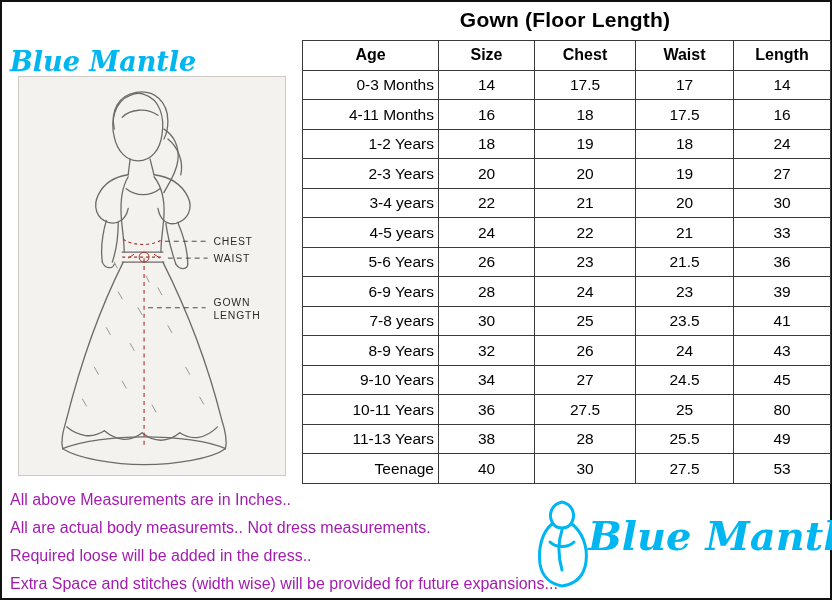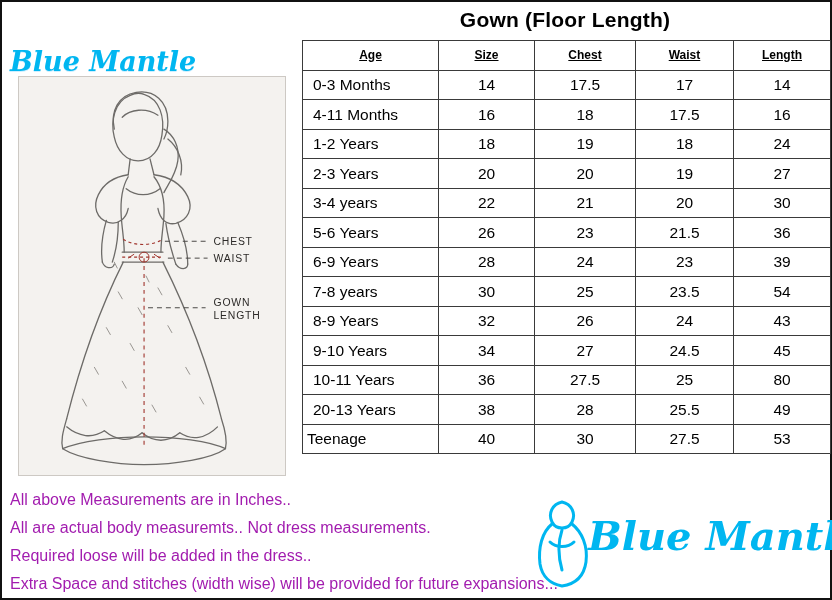--- a/index.html
+++ b/index.html
@@ -83,25 +83,24 @@
     height: 29.5px;
     font-size: 15.5px;
     color: #000000;
     text-align: center;
     padding: 0 4px;
     background: #ffffff;
     line-height: 1.1;
   }
   table.size-chart th {
     font-weight: bold;
-    font-size: 12px;
-    text-decoration: underline;
+    font-size: 16px;
   }
   table.size-chart td.age {
-    text-align: left;
+    text-align: right;
     padding-left: 10px;
   }
   table.size-chart td.age.center {
     padding-left: 4px;
   }
   col.c-age { width: 136px; }
   col.c-size { width: 96px; }
   col.c-chest { width: 101px; }
   col.c-waist { width: 98px; }
   col.c-length { width: 97px; }
@@ -292,39 +291,46 @@
           <td>27</td>
         </tr>
         <tr>
           <td class="age">3-4 years</td>
           <td>22</td>
           <td>21</td>
           <td>20</td>
           <td>30</td>
         </tr>
         <tr>
+          <td class="age">4-5 years</td>
+          <td>24</td>
+          <td>22</td>
+          <td>21</td>
+          <td>33</td>
+        </tr>
+        <tr>
           <td class="age">5-6 Years</td>
           <td>26</td>
           <td>23</td>
           <td>21.5</td>
           <td>36</td>
         </tr>
         <tr>
           <td class="age">6-9 Years</td>
           <td>28</td>
           <td>24</td>
           <td>23</td>
           <td>39</td>
         </tr>
         <tr>
           <td class="age">7-8 years</td>
           <td>30</td>
           <td>25</td>
           <td>23.5</td>
-          <td>54</td>
+          <td>41</td>
         </tr>
         <tr>
           <td class="age">8-9 Years</td>
           <td>32</td>
           <td>26</td>
           <td>24</td>
           <td>43</td>
         </tr>
         <tr>
           <td class="age">9-10 Years</td>
@@ -334,21 +340,21 @@
           <td>45</td>
         </tr>
         <tr>
           <td class="age">10-11 Years</td>
           <td>36</td>
           <td>27.5</td>
           <td>25</td>
           <td>80</td>
         </tr>
         <tr>
-          <td class="age">20-13 Years</td>
+          <td class="age">11-13 Years</td>
           <td>38</td>
           <td>28</td>
           <td>25.5</td>
           <td>49</td>
         </tr>
         <tr>
           <td class="age center">Teenage</td>
           <td>40</td>
           <td>30</td>
           <td>27.5</td>

